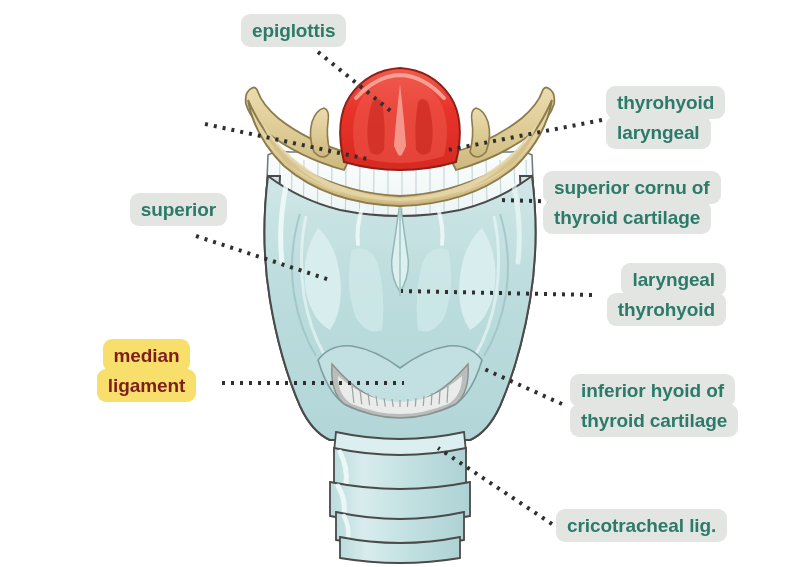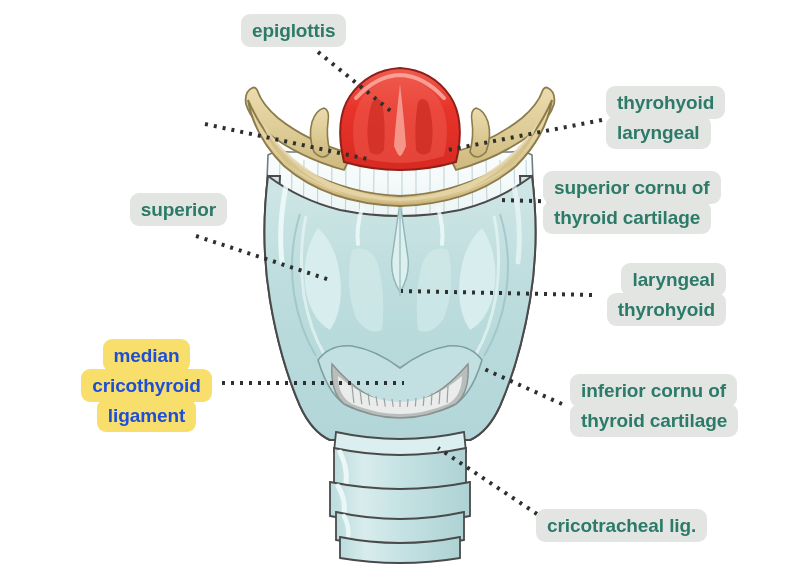--- a/index.html
+++ b/index.html
@@ -40,21 +40,21 @@
     background: #e3e5e3;
     border-radius: 9px;
     padding: 4px 11px 4px 11px;
     width: fit-content;
   }
   .label.stack-right .ln { margin-left: auto; }
   .label.stack-left .ln { margin-right: auto; }
   .label.center .ln { margin-left: auto; margin-right: auto; }
   .label .ln + .ln { margin-top: -3px; }
 
-  .label.highlight { color: #1d4ed8; }
+  .label.highlight { color: #7f1d1d; }
   .label.highlight .ln { background: #f8df6b; }
 
   .leader {
     position: absolute;
     z-index: 4;
     pointer-events: none;
   }
 </style>
 </head>
 <body>
@@ -292,41 +292,40 @@
     <span class="ln">epiglottis</span>
   </div>
 
 
   <div class="label stack-right" style="left:15px; top:193px; width:212px;">
     <span class="ln">superior</span>
   </div>
 
   <div class="label highlight center" style="left:79px; top:339px; width:135px;">
     <span class="ln">median</span>
-    <span class="ln">cricothyroid</span>
     <span class="ln">ligament</span>
   </div>
 
   <div class="label stack-left" style="left:606px; top:86px;">
     <span class="ln">thyrohyoid</span>
     <span class="ln">laryngeal</span>
   </div>
 
   <div class="label stack-left" style="left:543px; top:171px;">
     <span class="ln">superior cornu of</span>
     <span class="ln">thyroid cartilage</span>
   </div>
 
   <div class="label stack-right" style="left:574px; top:263px; width:152px;text-align:right;">
     <span class="ln">laryngeal</span>
     <span class="ln">thyrohyoid</span>
   </div>
 
   <div class="label stack-left" style="left:570px; top:374px;">
-    <span class="ln">inferior cornu of</span>
+    <span class="ln">inferior hyoid of</span>
     <span class="ln">thyroid cartilage</span>
   </div>
 
-  <div class="label stack-left" style="left:536px; top:509px;">
+  <div class="label stack-left" style="left:556px; top:509px;">
     <span class="ln">cricotracheal lig.</span>
   </div>
 
 </div>
 
 </body></html>

